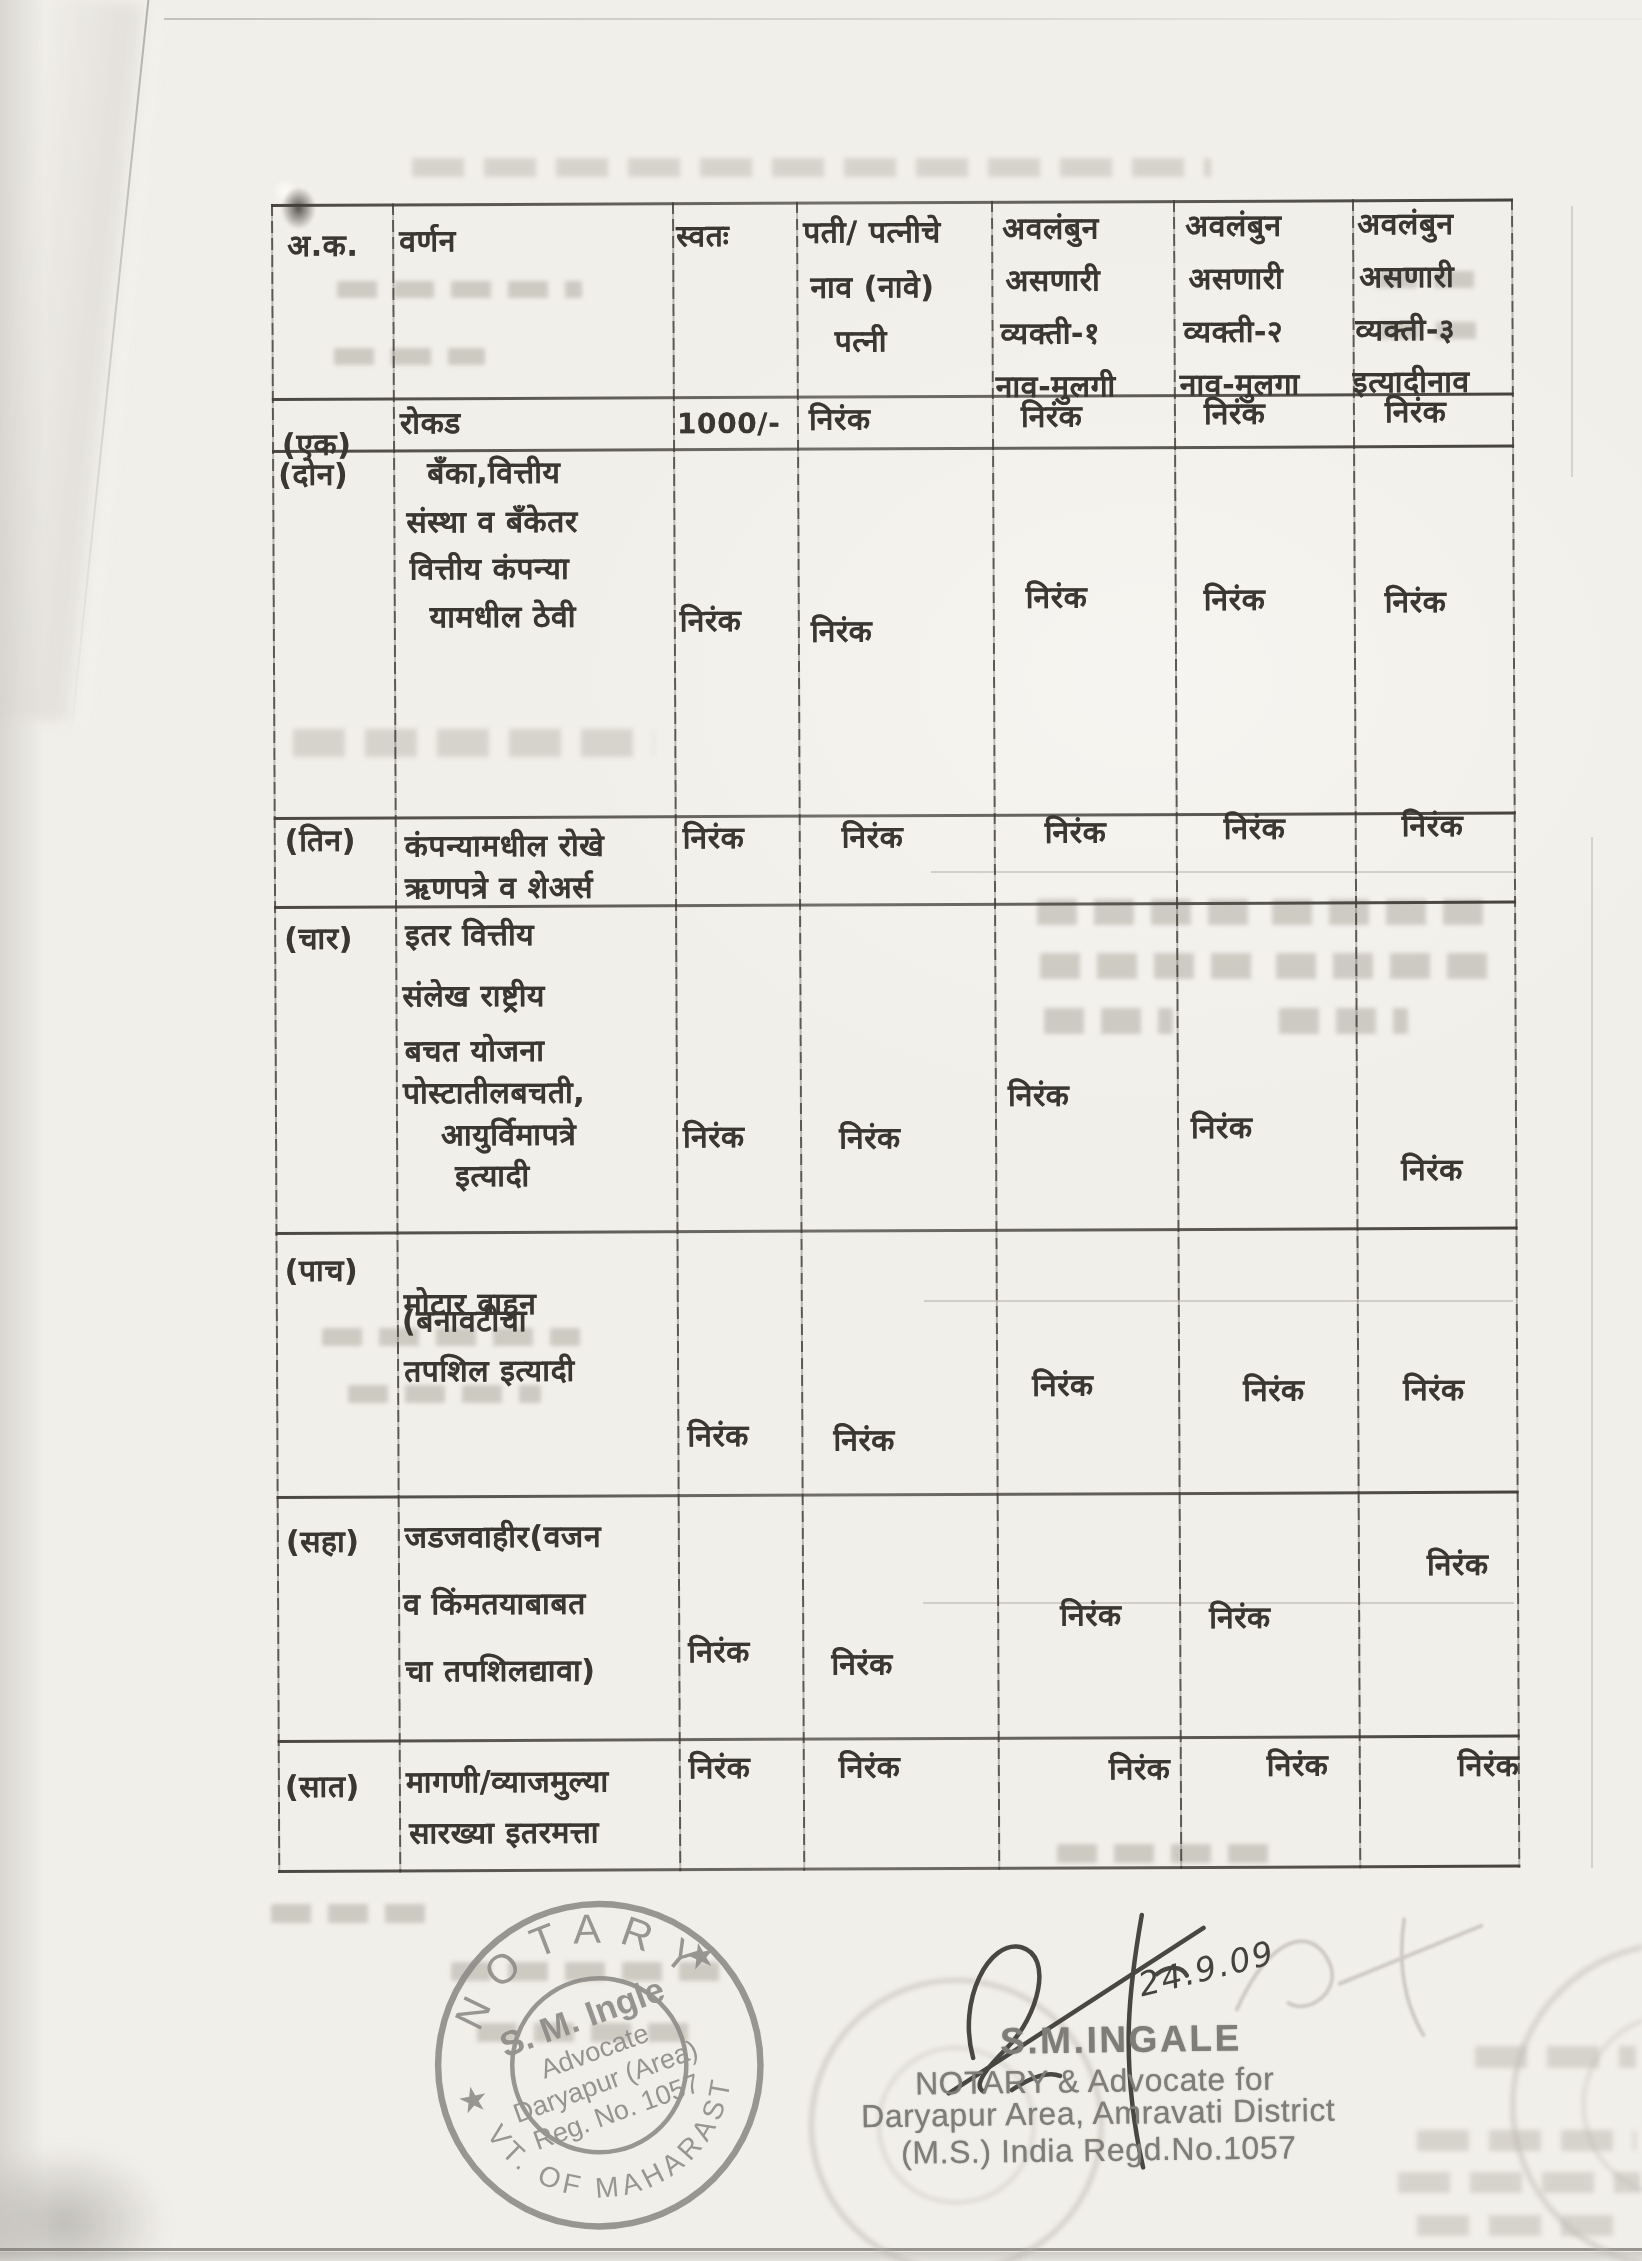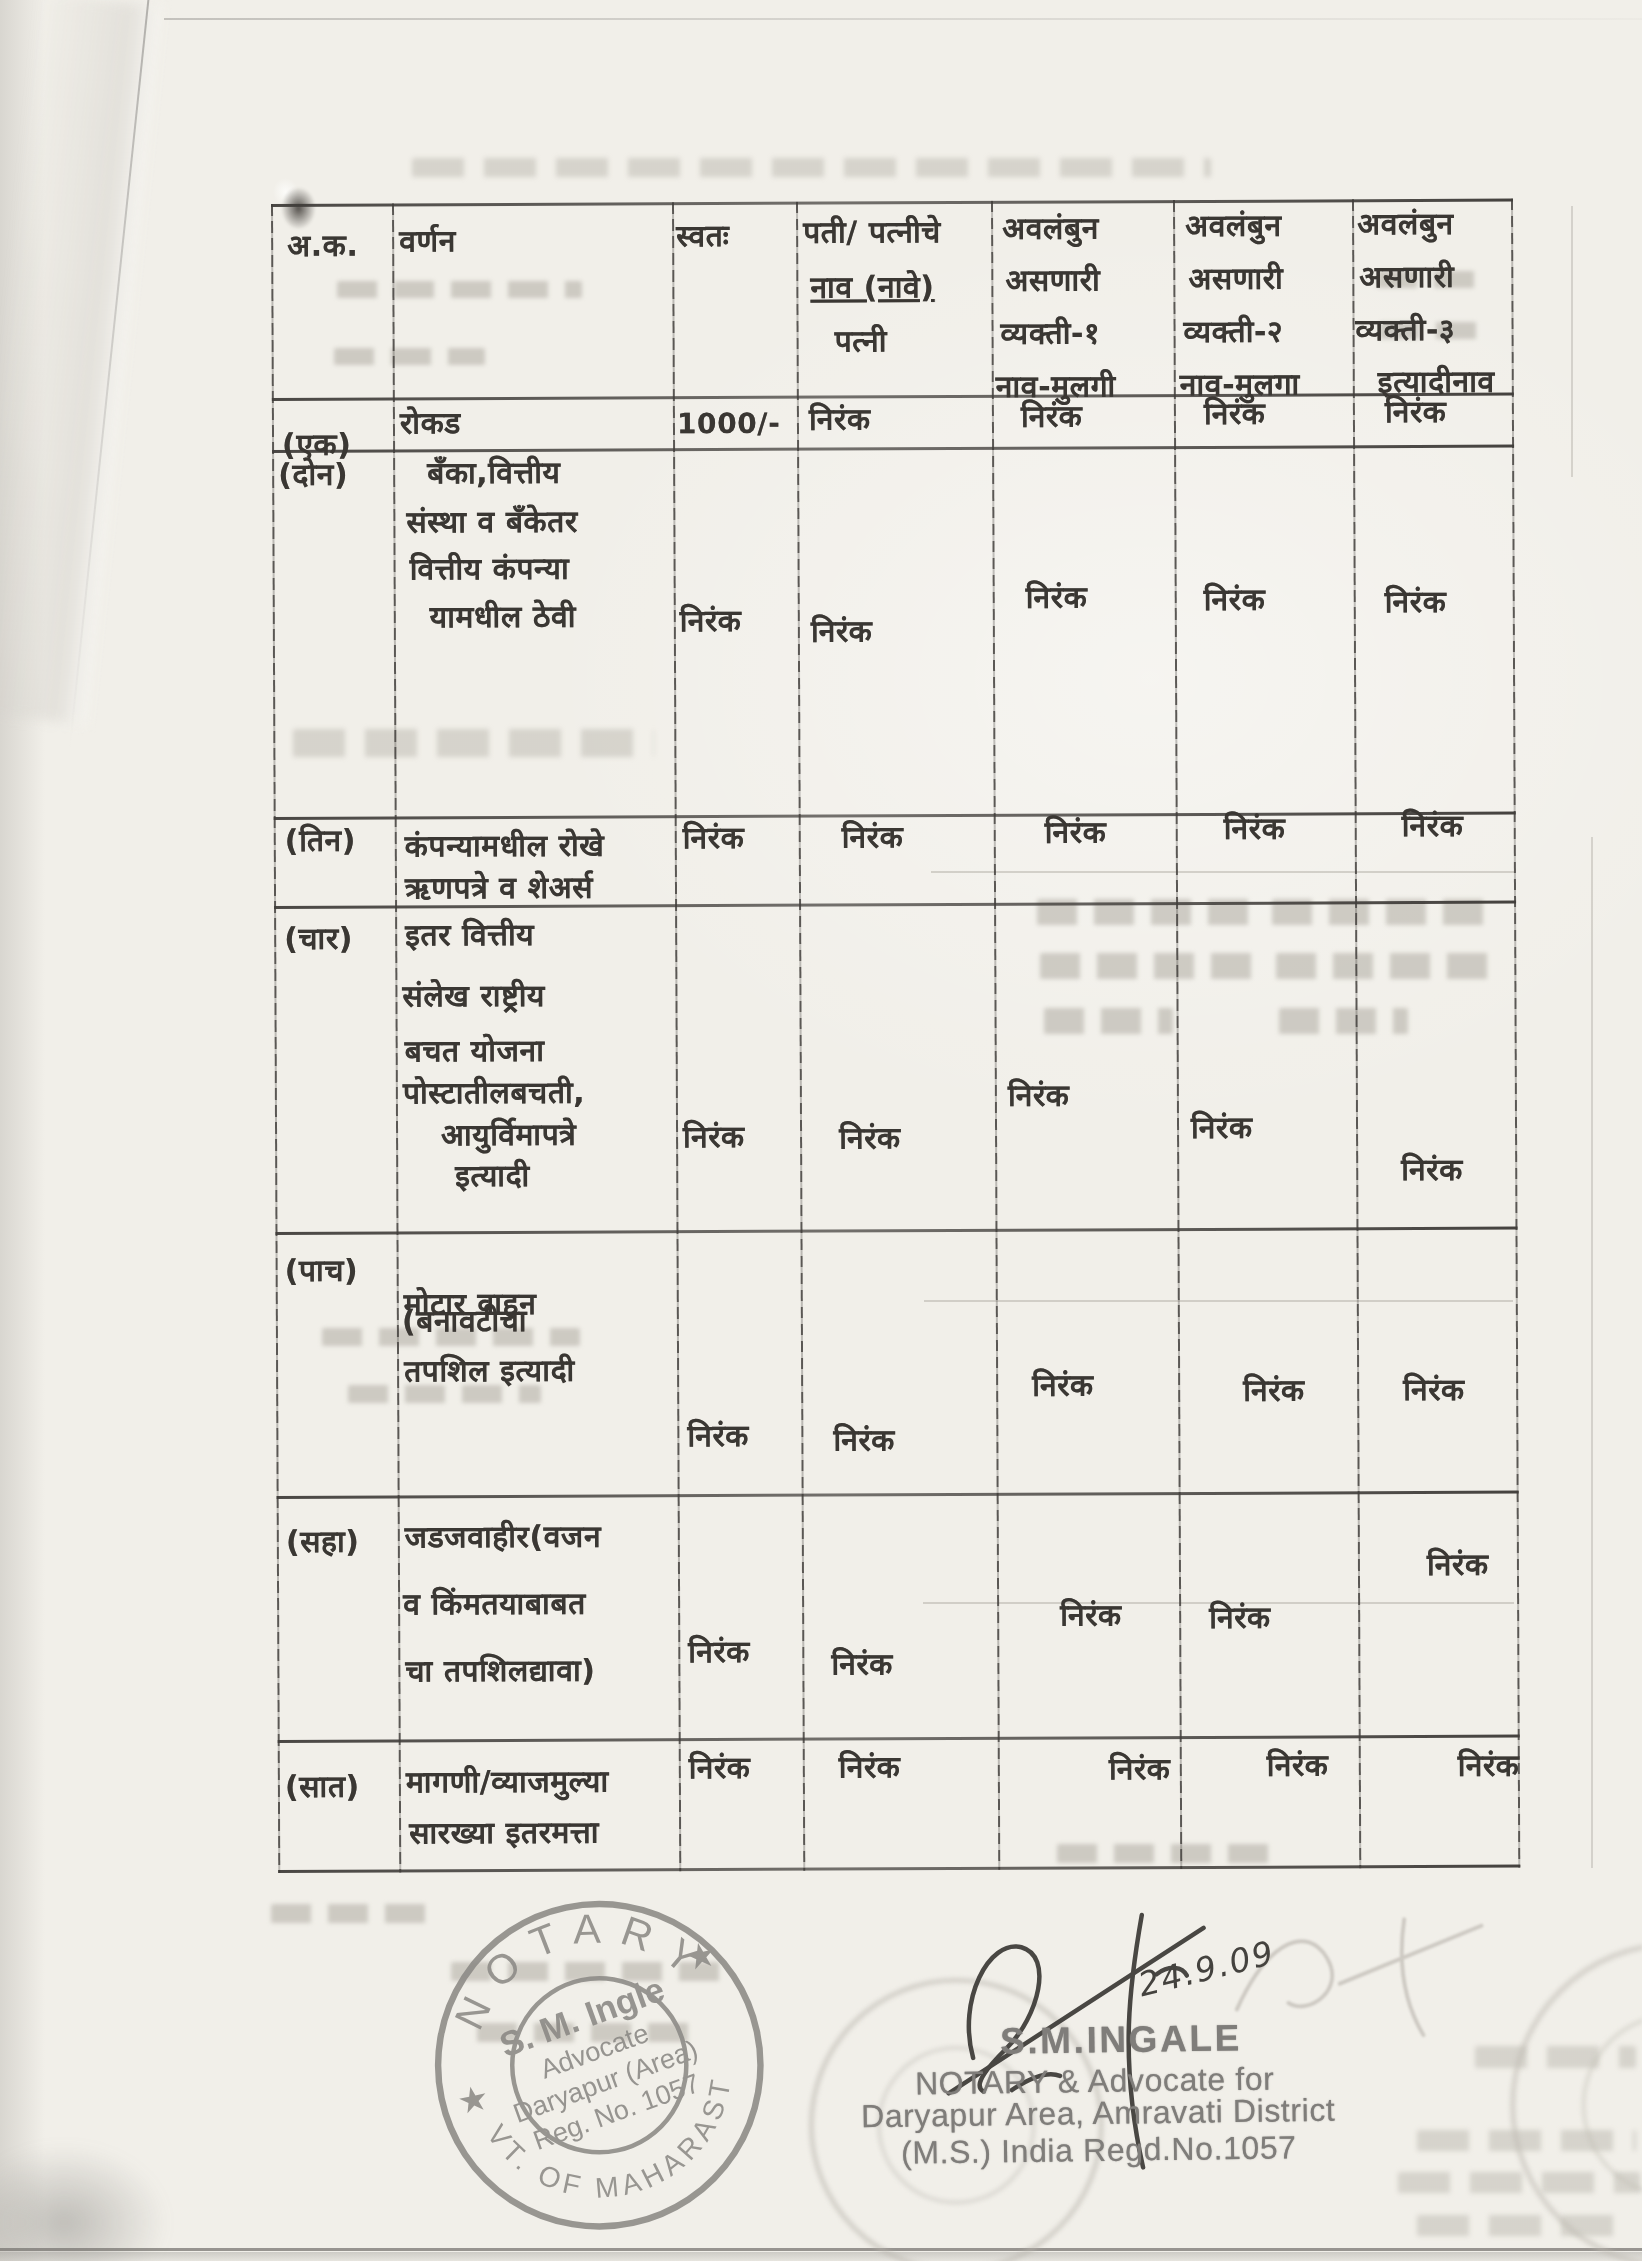--- a/index.html
+++ b/index.html
@@ -134,34 +134,34 @@
     <div class="vline" style="left:796px;top:204px;height:1669px;"></div>
     <div class="vline" style="left:991px;top:204px;height:1669px;"></div>
     <div class="vline" style="left:1173px;top:204px;height:1669px;"></div>
     <div class="vline" style="left:1352px;top:204px;height:1669px;"></div>
     <div class="vline" style="left:1511px;top:204px;height:1669px;"></div>
 
     <span class="dv" style="left:287px;top:227px;">अ.क.</span>
     <span class="dv" style="left:399px;top:223px;">वर्णन</span>
     <span class="dv" style="left:676px;top:219px;">स्वतः</span>
     <span class="dv" style="left:803px;top:216px;">पती/ पत्नीचे</span>
-    <span class="dv" style="left:810px;top:271px;text-decoration:underline;">नाव (नावे)</span>
+    <span class="dv" style="left:810px;top:271px;">नाव (नावे)</span>
     <span class="dv" style="left:834px;top:325px;">पत्नी</span>
     <span class="dv" style="left:1002px;top:213px;">अवलंबुन</span>
     <span class="dv" style="left:1005px;top:265px;">असणारी</span>
     <span class="dv" style="left:1000px;top:318px;">व्यक्ती-१</span>
     <span class="dv" style="left:995px;top:371px;">नाव-मुलगी</span>
     <span class="dv" style="left:1185px;top:211px;">अवलंबुन</span>
     <span class="dv" style="left:1188px;top:264px;">असणारी</span>
     <span class="dv" style="left:1183px;top:317px;">व्यक्ती-२</span>
     <span class="dv" style="left:1179px;top:370px;">नाव-मुलगा</span>
     <span class="dv" style="left:1357px;top:210px;">अवलंबुन</span>
     <span class="dv" style="left:1359px;top:263px;">असणारी</span>
     <span class="dv" style="left:1355px;top:316px;">व्यक्ती-३</span>
-    <span class="dv" style="left:1352px;top:368px;margin-left:25px;">इत्यादीनाव</span>
+    <span class="dv" style="left:1352px;top:368px;">इत्यादीनाव</span>
 
     <span class="dv" style="left:281px;top:406px;margin-top:20px;">(एक)</span>
     <span class="dv" style="left:399px;top:405px;">रोकड</span>
     <span class="dv num" style="left:676px;top:408px;">1000/-</span>
     <span class="dv" style="left:808px;top:403px;">निरंक</span>
     <span class="dv" style="left:1020px;top:401px;">निरंक</span>
     <span class="dv" style="left:1203px;top:399px;">निरंक</span>
     <span class="dv" style="left:1384px;top:398px;">निरंक</span>
 
     <span class="dv" style="left:277px;top:456px;">(दोन)</span>

